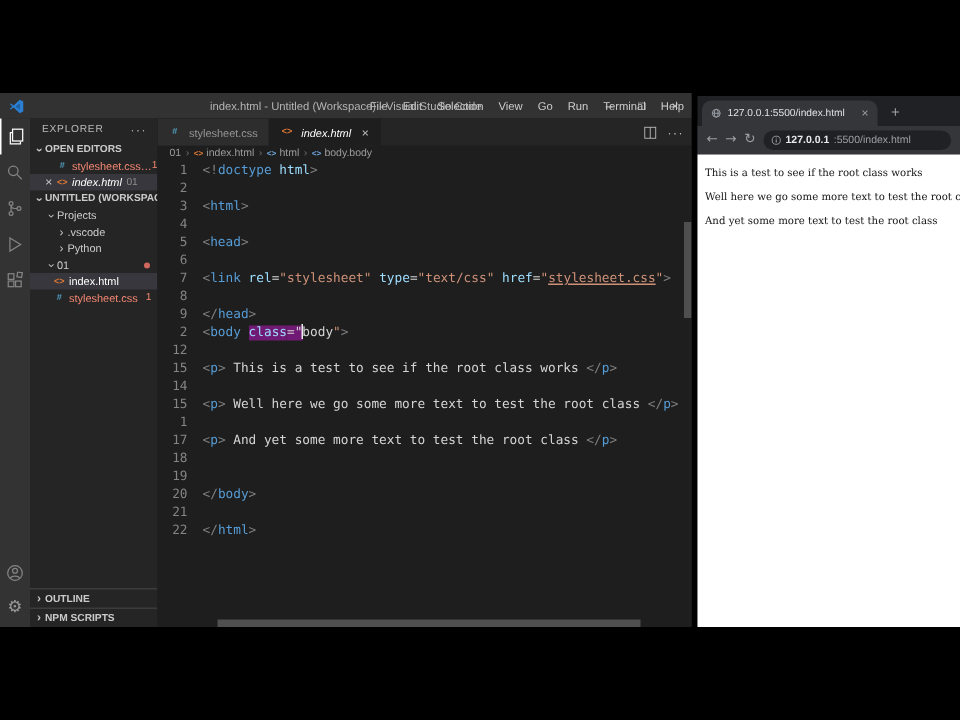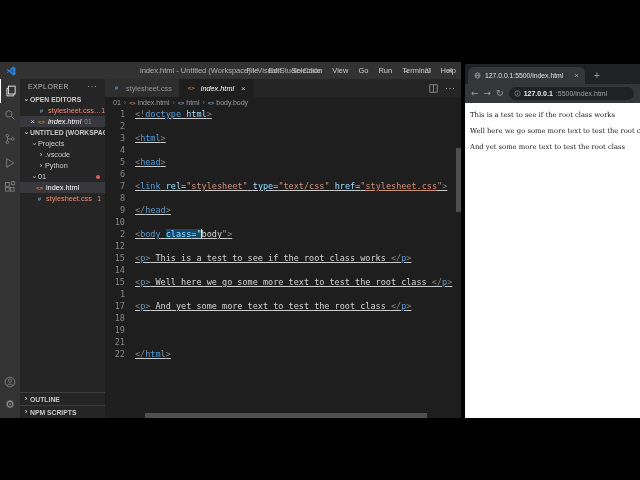--- a/index.html
+++ b/index.html
@@ -75,25 +75,25 @@
   .breadcrumb { height:11px; display:flex; align-items:center; font-size:7px; color:#9d9d9d;
                 padding-left:8px; gap:2px; white-space:nowrap; }
   .bc-sep { color:#6e6e6e; font-size:7px; margin:0 1px; }
   .bc-ico { font-size:5.5px; font-weight:bold; }
   .bc-ico.sym { color:#6ea6dd; }
 
   .code { position:absolute; top:29px; left:0; right:5px;
           font-family:"DejaVu Sans Mono", monospace; font-size:8.5px; line-height:12px; }
   .cl { display:flex; height:12px; }
   .cl-num { width:30px; flex-shrink:0; text-align:right; padding-right:10px; color:#858585; }
-  .cl-code { white-space:pre;text-decoration:underline; }
+  .cl-code { white-space:pre; }
   .tk-p { color:#808080; } .tk-t { color:#569cd6; } .tk-a { color:#9cdcfe; }
   .tk-s { color:#ce9178; } .tk-x { color:#d4d4d4; }
   .tk-u { color:#ce9178; text-decoration:underline; }
-  .tk-sel { background:#0c4a6e; }
+  .tk-sel { background:#701a75; }
   .cursor { display:inline-block; width:1px; height:10px; background:#ececec;
             vertical-align:-2px; margin:0 -0.5px; }
   .hthumb { position:absolute; bottom:0; left:40px; width:282px; height:5px; background:#4f4f4f; }
   .vthumb { position:absolute; right:0; top:69px; width:5px; height:64px; background:#4f4f4f; }
 
   
   .browser { position:absolute; left:465px; top:64px; width:175px; height:354px; background:#202124; }
   .b-tabstrip { height:20px; display:flex; align-items:flex-end; padding-left:3px; }
   .b-tab { width:117px; height:17px; background:#35363a; border-radius:6px 6px 0 0;
            display:flex; align-items:center; padding:0 6px; gap:4px; font-size:6.8px; color:#dfe1e5; }
@@ -322,24 +322,20 @@
           </div>
           <div class="cl">
             <span class="cl-num">8</span>
             <span class="cl-code"></span>
           </div>
           <div class="cl">
             <span class="cl-num">9</span>
             <span class="cl-code"><span class="tk-p">&lt;/</span><span class="tk-t">head</span><span class="tk-p">&gt;</span></span>
           </div>
           <div class="cl">
-            <span class="cl-num">10</span>
-            <span class="cl-code"></span>
-          </div>
-          <div class="cl">
             <span class="cl-num">2</span>
             <span class="cl-code"><span class="tk-p">&lt;</span><span class="tk-t">body</span><span class="tk-x"> </span><span class="tk-a tk-sel">class</span><span class="tk-x tk-sel">="</span><span class="cursor"></span><span class="tk-x">body</span><span class="tk-s">"</span><span class="tk-p">&gt;</span></span>
           </div>
           <div class="cl">
             <span class="cl-num">12</span>
             <span class="cl-code"></span>
           </div>
           <div class="cl">
             <span class="cl-num">15</span>
             <span class="cl-code"><span class="tk-p">&lt;</span><span class="tk-t">p</span><span class="tk-p">&gt;</span><span class="tk-x"> This is a test to see if the root class works </span><span class="tk-p">&lt;/</span><span class="tk-t">p</span><span class="tk-p">&gt;</span></span>
@@ -360,20 +356,24 @@
             <span class="cl-num">17</span>
             <span class="cl-code"><span class="tk-p">&lt;</span><span class="tk-t">p</span><span class="tk-p">&gt;</span><span class="tk-x"> And yet some more text to test the root class </span><span class="tk-p">&lt;/</span><span class="tk-t">p</span><span class="tk-p">&gt;</span></span>
           </div>
           <div class="cl">
             <span class="cl-num">18</span>
             <span class="cl-code"></span>
           </div>
           <div class="cl">
             <span class="cl-num">19</span>
             <span class="cl-code"></span>
+          </div>
+          <div class="cl">
+            <span class="cl-num">20</span>
+            <span class="cl-code"><span class="tk-p">&lt;/</span><span class="tk-t">body</span><span class="tk-p">&gt;</span></span>
           </div>
           <div class="cl">
             <span class="cl-num">21</span>
             <span class="cl-code"></span>
           </div>
           <div class="cl">
             <span class="cl-num">22</span>
             <span class="cl-code"><span class="tk-p">&lt;/</span><span class="tk-t">html</span><span class="tk-p">&gt;</span></span>
           </div>
         </div>

